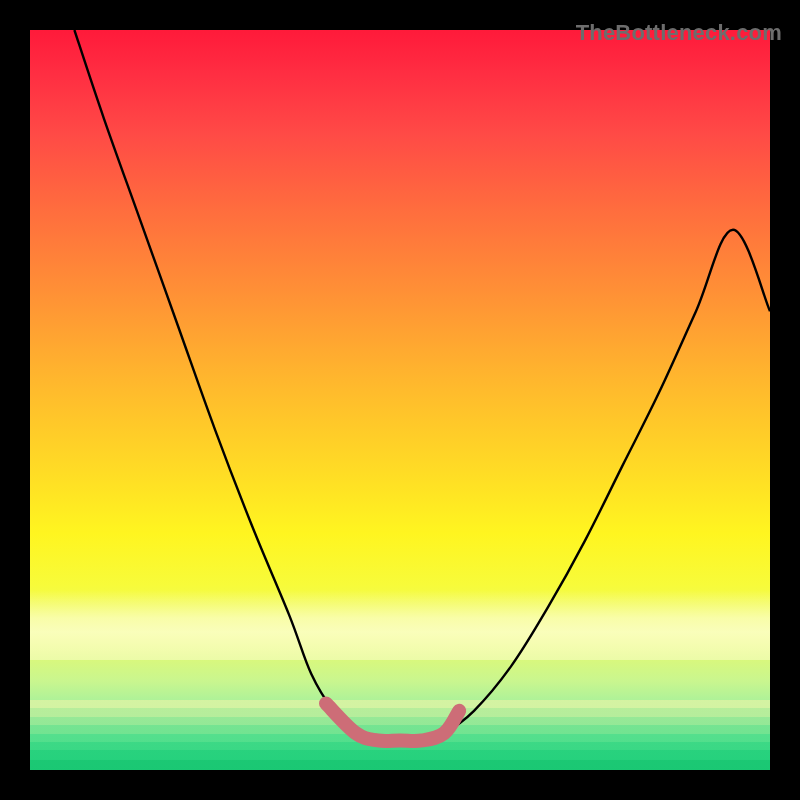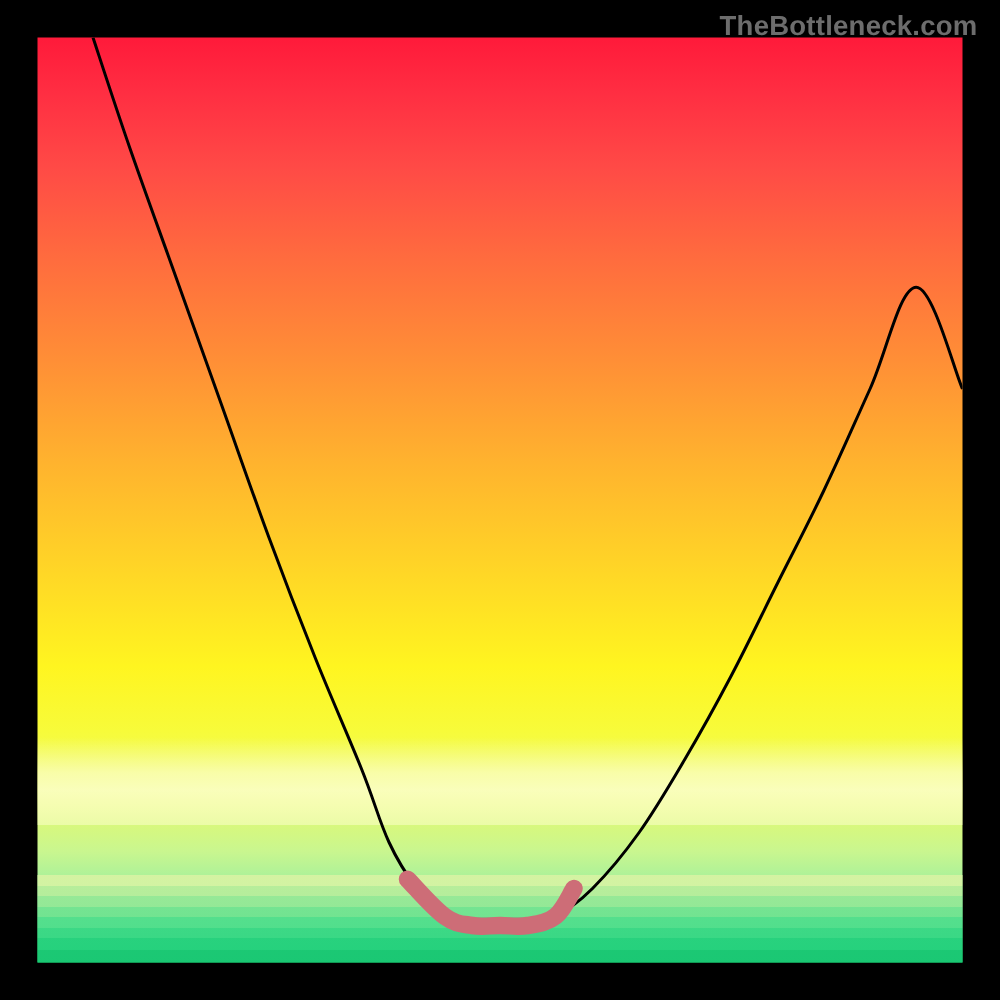--- a/index.html
+++ b/index.html
@@ -12,21 +12,21 @@
     font-family: Arial, Helvetica, sans-serif;
   }
   .frame {
     position: relative;
     width: 800px;
     height: 800px;
     background: #000;
   }
   .watermark {
     position: absolute;
-    top: 8px;
+    top: 20px;
     right: 18px;
     color: #6d6d6d;
     font-size: 22px;
     font-weight: 600;
     letter-spacing: 0.2px;
     z-index: 20;
     user-select: none;
   }
   .plot-wrap {
     position: absolute;

